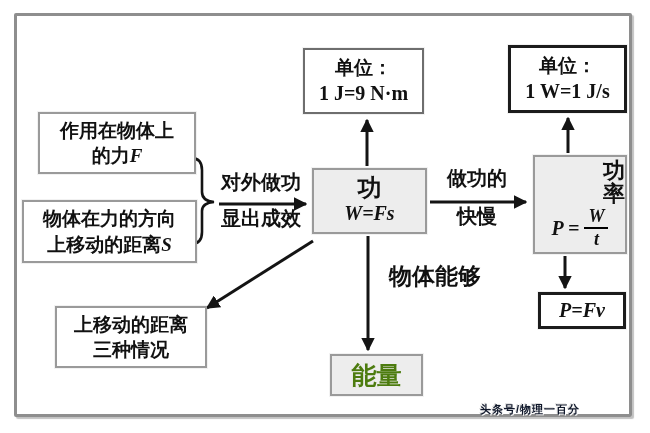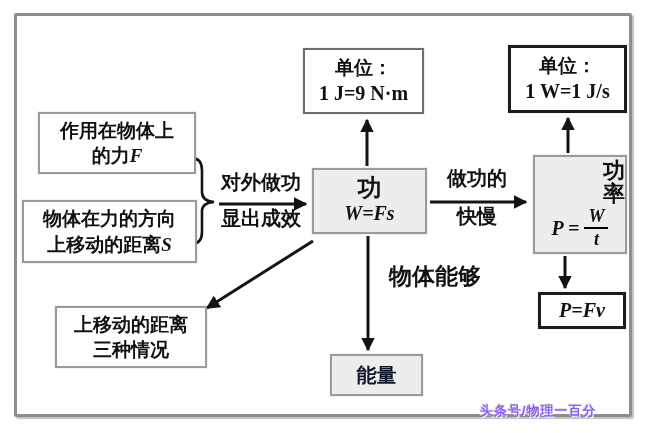--- a/index.html
+++ b/index.html
@@ -35,32 +35,32 @@
   #bx-unitw{left:508px;top:45px;width:119px;height:68px;}
   #bx-power{left:533px;top:155px;width:94px;height:99px;}
   #bx-pfv{left:538px;top:292px;width:88px;height:37px;}
   #bx-work .title{font-size:24px;line-height:1.05;}
   #bx-work .formula{font-size:20px;}
   #bx-power .title{font-size:22px;line-height:1.05;margin-bottom:1px;margin-left:48px;}
   .pw-formula{display:flex;align-items:center;gap:5px;font-size:20px;}
   .frac{display:inline-flex;flex-direction:column;align-items:center;font-size:18px;line-height:1.15;}
   .frac .num{border-bottom:2px solid #000;padding:0 4px;}
   #bx-pfv .formula{font-size:20px;}
-  #bx-energy .title{font-size:20px;color:#0f172a;}
+  #bx-energy .title{font-size:25px;color:#4d7c0f;}
   .unit-l1{font-size:19px;}
   .unit-l2{font-size:20px;}
   .lbl{position:absolute;font-weight:bold;font-size:20px;text-align:center;line-height:1.25;}
   #lb-cause{left:212px;top:170px;width:98px;}
   #lb-cause .l1{margin-bottom:11px;}
   #lb-speed{left:432px;top:166px;width:90px;}
   #lb-speed .l1{margin-bottom:13px;}
   #lb-transfer{left:377px;top:261px;width:104px;text-align:right;font-size:23px;line-height:1.35;}
   #watermark{
     position:absolute;left:480px;top:402px;white-space:nowrap;
-    font-size:13px;font-weight:bold;letter-spacing:1px;color:#8b5cf6;
+    font-size:11px;font-weight:bold;letter-spacing:1px;color:#0f172a;
     text-shadow:1px 1px 0 #fbfbfb,-1px -1px 0 #dcdcdc;
   }
 </style>
 </head>
 <body>
 
 <div class="canvas">
 
   <div class="frame"></div>
 

